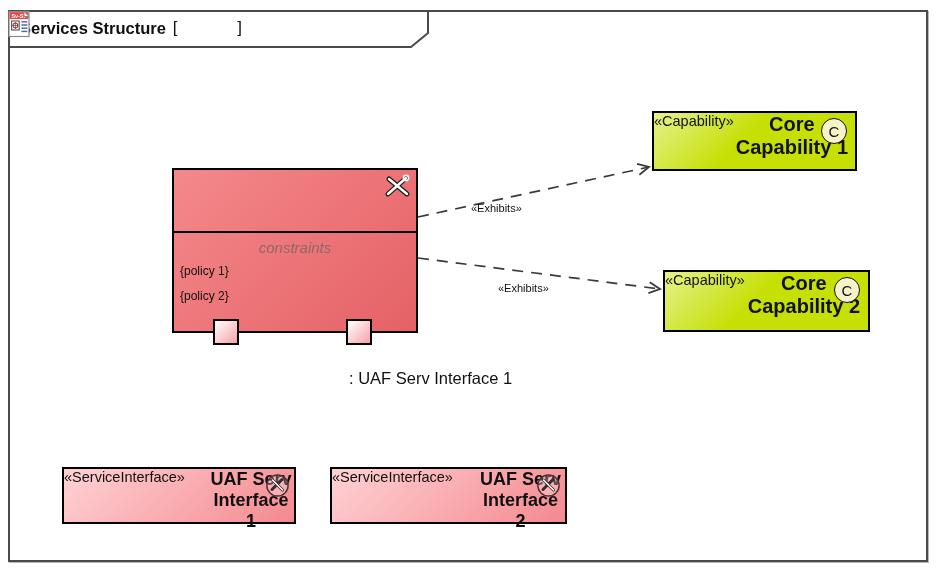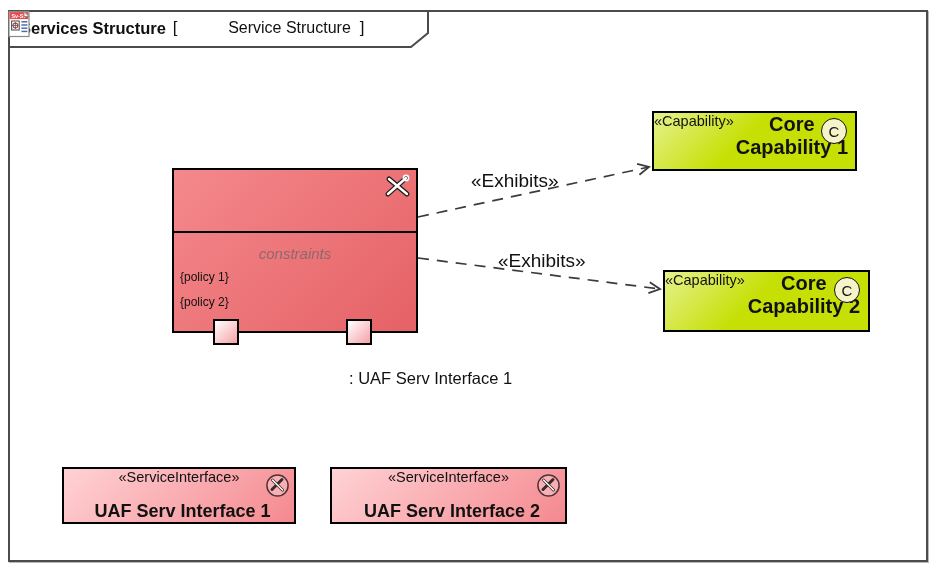--- a/index.html
+++ b/index.html
@@ -36,21 +36,21 @@
   .stereotype{font-size:14.5px;text-align:center;}
   .node-name{font-size:16.5px;font-weight:bold;text-align:center;}
 
   
   .service{left:172px;top:168px;width:246px;height:165px;
            background:linear-gradient(135deg,rgba(255,255,255,.22),rgba(0,0,0,.05)),var(--service-fill);}
   .service-header{position:relative;height:63px;border-bottom:2px solid #000;
                   display:flex;flex-direction:column;justify-content:center;gap:2px;padding-top:2px;}
   .service-header .node-name{font-size:17.5px;}
   .tools-icon{position:absolute;right:5px;top:4px;}
-  .constraints-box{padding:12px 6px 0 6px;}
+  .constraints-box{padding:6px 6px 0 6px;}
   .constraints-title{font-size:15px;font-style:italic;color:#8d696c;text-align:center;margin-bottom:3px;}
   .policy{font-size:12px;line-height:25px;text-align:left;}
 
   
   .port{position:absolute;width:26px;height:26px;border:2px solid #000;
         background:linear-gradient(135deg,#ffffff 0%,var(--port-fill) 100%);}
   .port1{left:213px;top:319px;}
   .port2{left:346px;top:319px;}
   .port-label{position:absolute;font-size:16.5px;white-space:pre;}
   .port-label1{left:66px;top:369px;}
@@ -61,30 +61,30 @@
               display:flex;flex-direction:row;justify-content:center;gap:1px;padding-right:6px;}
   .cap1{left:652px;top:111px;width:205px;height:60px;}
   .cap2{left:663px;top:270px;width:207px;height:62px;}
   .badge{position:absolute;right:8px;top:5px;width:26px;height:26px;border:1.6px solid #111;
          border-radius:50%;background:var(--badge-fill);display:flex;align-items:center;
          justify-content:center;font-size:15px;}
   .capability .node-name{font-size:20px;}
 
   
   .iface{background:linear-gradient(135deg,#ffd2d5 0%,var(--interface-fill) 100%);
-         display:flex;flex-direction:column;justify-content:flex-end;gap:16px;}
+         display:flex;flex-direction:row;justify-content:flex-end;gap:16px;}
   .iface1{left:62px;top:467px;width:234px;height:57px;}
   .iface2{left:330px;top:467px;width:237px;height:57px;}
   .iface .node-name{font-size:18px;padding-left:7px;}
   .circ-tools-icon{position:absolute;right:4px;top:4px;}
 
   
   .edges{position:absolute;left:0;top:0;pointer-events:none;}
   .dash{fill:none;stroke:var(--line);stroke-width:1.7;stroke-dasharray:11 8;}
-  .edge-label{position:absolute;font-size:19px;white-space:pre;}
+  .edge-label{position:absolute;font-size:11px;white-space:pre;margin-top:32px;}
   .edge-label1{left:471px;top:170px;}
   .edge-label2{left:498px;top:250px;}
 </style>
 </head>
 <body>
 
 <div id="canvas">
 
   <div class="frame"></div>
 
@@ -106,21 +106,20 @@
           <line x1="7.4" y1="12" x2="7.4" y2="19" stroke="#555" stroke-width="0.8"></line>
           <line x1="4.2" y1="15.5" x2="10.6" y2="15.5" stroke="#555" stroke-width="0.8"></line>
           <g stroke="#4a6fae" stroke-width="1.5">
             <line x1="13.4" y1="11.8" x2="19.4" y2="11.8"></line>
             <line x1="13.4" y1="15" x2="19.4" y2="15"></line>
             <line x1="13.4" y1="18.2" x2="19.4" y2="18.2"></line>
             <line x1="13.4" y1="21.4" x2="19.4" y2="21.4"></line>
           </g>
         </svg>
       </span>
-      <span>Service Structure</span>
       <span class="bracket close">]</span>
     </div>
   </div>
 
   <svg class="edges" width="936" height="574">
     <defs>
       <marker id="openArrow" markerWidth="16" markerHeight="16" refX="13" refY="7" orient="auto" markerUnits="userSpaceOnUse">
         <path d="M2,1.5 L13,7 L2,12.5" fill="none" stroke="#3b3b3b" stroke-width="1.8"></path>
       </marker>
     </defs>

